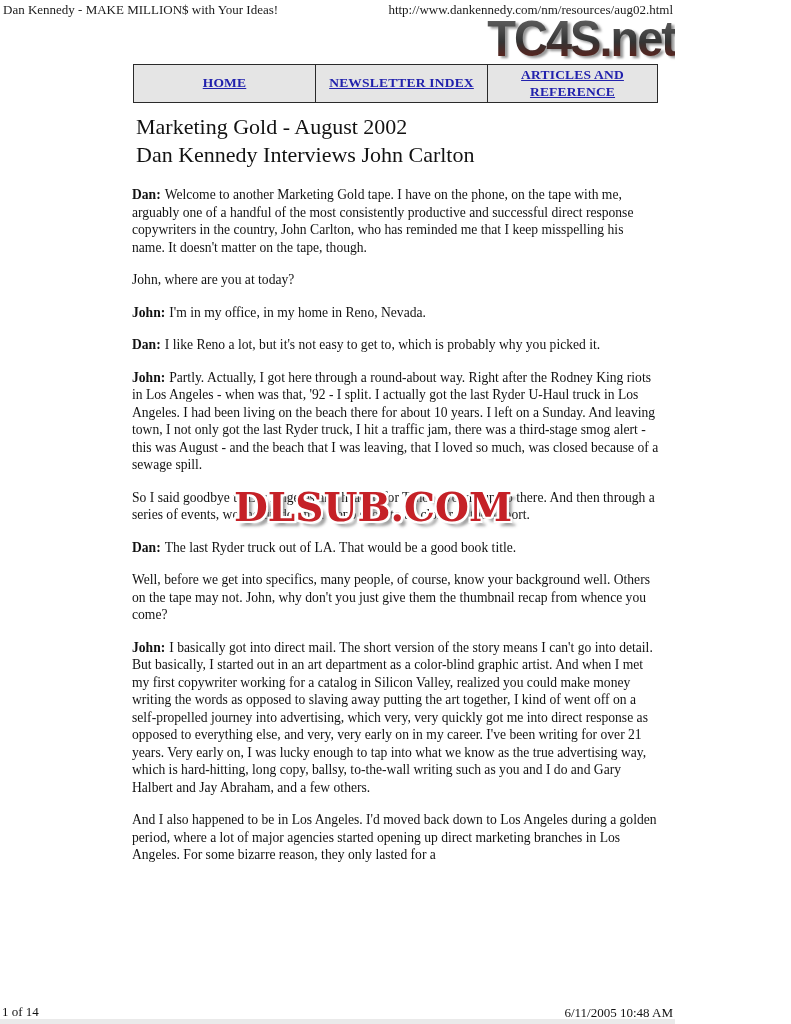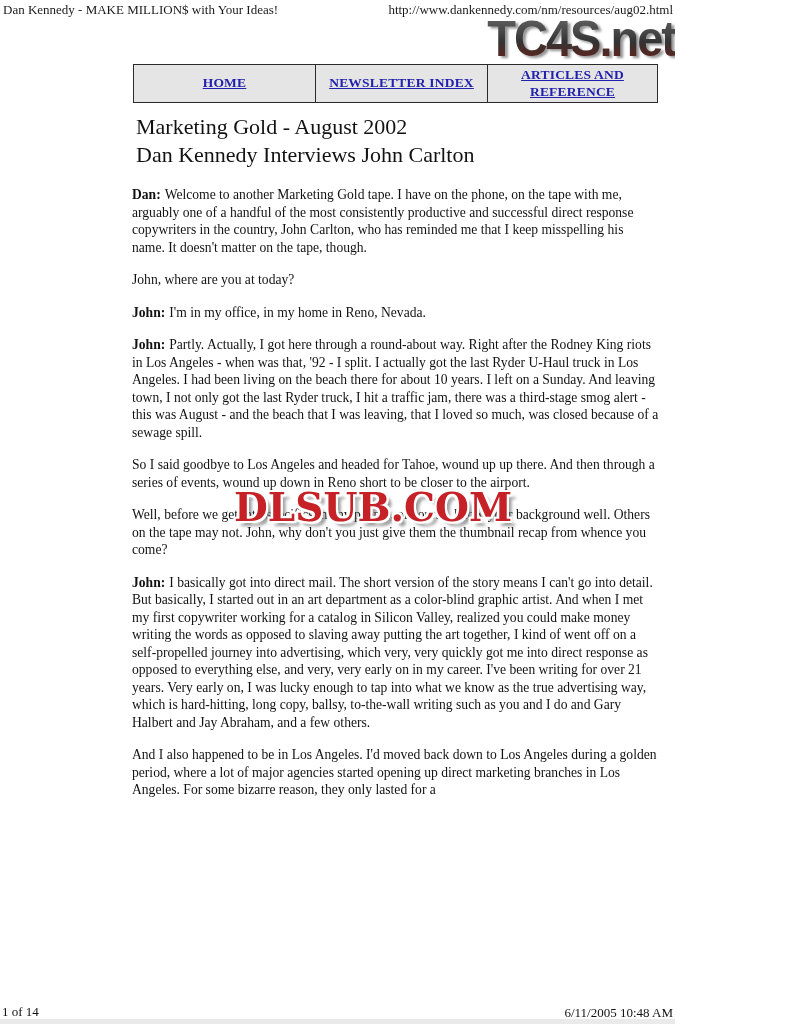--- a/index.html
+++ b/index.html
@@ -136,22 +136,24 @@
 
   <div class="doc-title">
     <div>Marketing Gold - August 2002</div>
     <div>Dan Kennedy Interviews John Carlton</div>
   </div>
 
   <div class="content">
     <p class="para"><b class="speaker">Dan:</b><span>Welcome to another Marketing Gold tape. I have on the phone, on the tape with me, arguably one of a handful of the most consistently productive and successful direct response copywriters in the country, John Carlton, who has reminded me that I keep misspelling his name. It doesn't matter on the tape, though.</span></p>
     <p class="para"><b class="speaker"></b><span>John, where are you at today?</span></p>
     <p class="para"><b class="speaker">John:</b><span>I'm in my office, in my home in Reno, Nevada.</span></p>
+    <p class="para"><b class="speaker">Dan:</b><span>I like Reno a lot, but it's not easy to get to, which is probably why you picked it.</span></p>
     <p class="para"><b class="speaker">John:</b><span>Partly. Actually, I got here through a round-about way. Right after the Rodney King riots in Los Angeles - when was that, '92 - I split. I actually got the last Ryder U-Haul truck in Los Angeles. I had been living on the beach there for about 10 years. I left on a Sunday. And leaving town, I not only got the last Ryder truck, I hit a traffic jam, there was a third-stage smog alert - this was August - and the beach that I was leaving, that I loved so much, was closed because of a sewage spill.</span></p>
     <p class="para"><b class="speaker"></b><span>So I said goodbye to Los Angeles and headed for Tahoe, wound up up there. And then through a series of events, wound up down in Reno short to be closer to the airport.</span></p>
+    <p class="para"><b class="speaker">Dan:</b><span>The last Ryder truck out of LA. That would be a good book title.</span></p>
     <p class="para"><b class="speaker"></b><span>Well, before we get into specifics, many people, of course, know your background well. Others on the tape may not. John, why don't you just give them the thumbnail recap from whence you come?</span></p>
     <p class="para"><b class="speaker">John:</b><span>I basically got into direct mail. The short version of the story means I can't go into detail. But basically, I started out in an art department as a color-blind graphic artist. And when I met my first copywriter working for a catalog in Silicon Valley, realized you could make money writing the words as opposed to slaving away putting the art together, I kind of went off on a self-propelled journey into advertising, which very, very quickly got me into direct response as opposed to everything else, and very, very early on in my career. I've been writing for over 21 years. Very early on, I was lucky enough to tap into what we know as the true advertising way, which is hard-hitting, long copy, ballsy, to-the-wall writing such as you and I do and Gary Halbert and Jay Abraham, and a few others.</span></p>
     <p class="para"><b class="speaker"></b><span>And I also happened to be in Los Angeles. I'd moved back down to Los Angeles during a golden period, where a lot of major agencies started opening up direct marketing branches in Los Angeles. For some bizarre reason, they only lasted for a</span></p>
   </div>
 
   <div class="dlsub-logo">DLSUB.COM</div>
 
 
   <div class="footer-page">1 of 14</div>
   <div class="footer-date">6/11/2005 10:48 AM</div>

